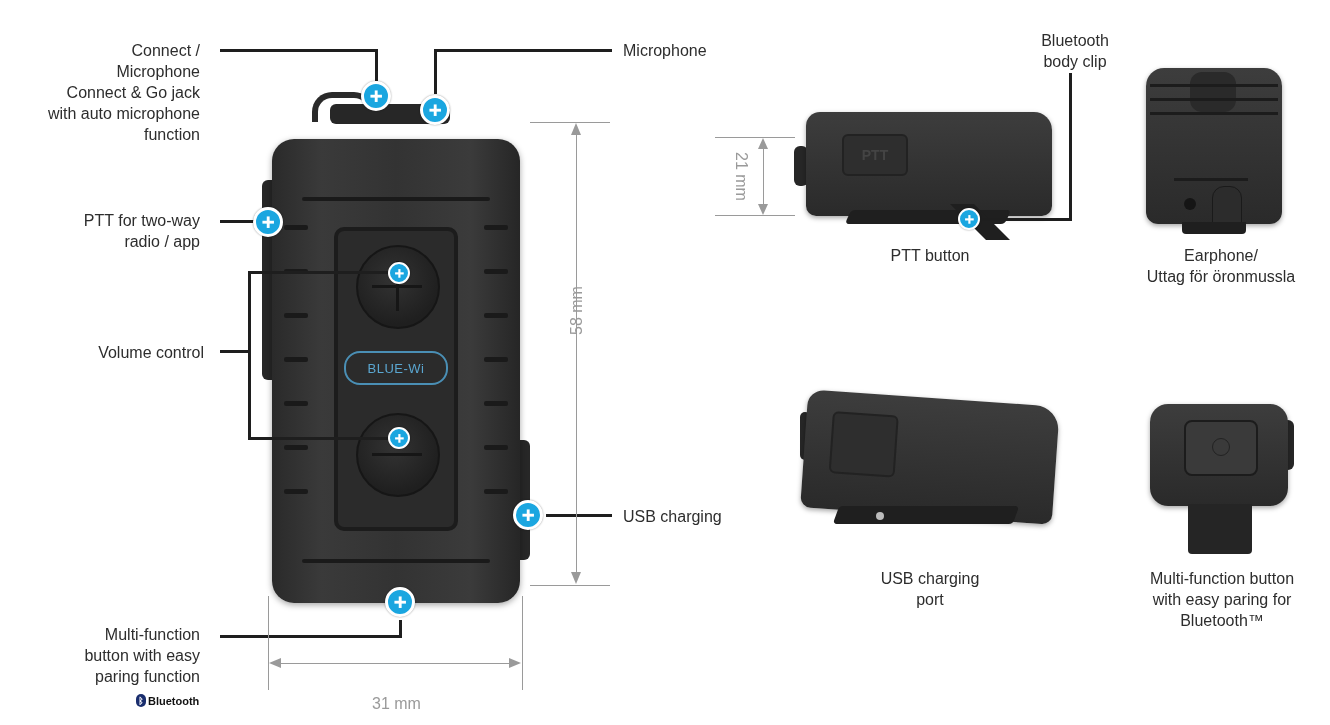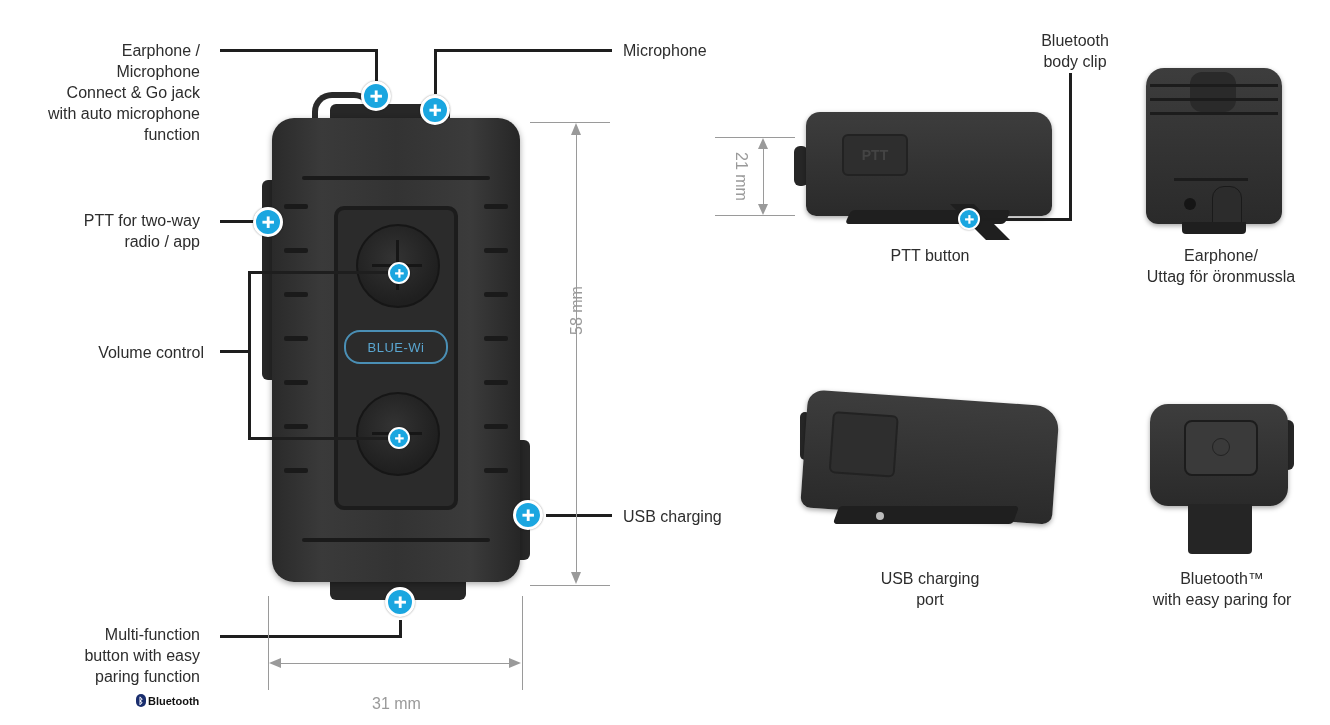--- a/index.html
+++ b/index.html
@@ -12,21 +12,21 @@
   .line { position:absolute; background:#1e1e1e; }
   .dim { position:absolute; background:#9a9a9a; }
   .dimtext { position:absolute; font-size:16px; color:#9a9a9a; }
   .hot { position:absolute; width:30px; height:30px; border-radius:50%;
          background:#1aa6e0; border:3px solid #fff; box-shadow:0 0 2px rgba(0,0,0,0.4);
          box-sizing:border-box; display:flex; align-items:center; justify-content:center; }
   .hot.sm { width:22px; height:22px; border-width:2px; }
   .hot svg { width:60%; height:60%; }
   
   .dev { position:absolute; background:linear-gradient(90deg,#2a2a2a,#3a3a3a 20%,#333 50%,#3b3b3b 80%,#262626);
-         border-radius:22px; box-shadow:0 2px 6px rgba(0,0,0,0.35); }
+         border-radius:22px; box-shadow:0 2px 6px rgba(0,0,0,0.35);margin-top:21px; }
   .rib { position:absolute; height:5px; background:#1a1a1a; border-radius:2px; }
   .panel { position:absolute; background:#2b2b2b; border:4px solid #1c1c1c; border-radius:10px; }
   .knob { position:absolute; border-radius:50%; background:radial-gradient(circle at 45% 40%,#333,#1f1f1f 70%);
           border:2px solid #161616; }
   .bluewi { position:absolute; border:2px solid #4a8fb5; border-radius:16px; color:#5aa6d0;
             font-size:13px; display:flex; align-items:center; justify-content:center; letter-spacing:0.5px; }
   .side { position:absolute; background:#272727; border-radius:6px; }
   .thumb { position:absolute; background:linear-gradient(180deg,#3d3d3d,#2a2a2a); border-radius:14px; box-shadow:0 2px 5px rgba(0,0,0,0.35); }
   .clip { position:absolute; background:#1f1f1f; }
   .bt { position:absolute; display:flex; align-items:center; gap:2px; font-weight:bold; font-size:11px; color:#111; }
@@ -77,21 +77,21 @@
         <span>BLUE-Wi</span>
       </div>
       <div class="knob" style="left:18px;top:182px;width:80px;height:80px;">
         <div class="abs" style="left:14px;top:38px;width:50px;height:3px;background:#161616;"></div>
       </div>
     </div>
   </div>
 </div>
 
 <div class="label right" style="left:20px;top:40px;width:180px;">
-  <div>Earphone /</div>
+  <div>Connect /</div>
   <div>Microphone</div>
   <div>Connect &amp; Go jack</div>
   <div>with auto microphone</div>
   <div>function</div>
 </div>
 <div class="line" style="left:220px;top:49px;width:158px;height:3px;"></div>
 <div class="line" style="left:375px;top:49px;width:3px;height:32px;"></div>
 <div class="hot" style="left:361px;top:81px;">
   <svg viewBox="0 0 10 10">
       <rect x="4" y="1" width="2" height="8" fill="#fff"></rect>
@@ -257,15 +257,16 @@
 <div>
   <div class="side" style="left:1282px;top:420px;width:12px;height:50px;"></div>
   <div class="thumb" style="left:1150px;top:404px;width:138px;height:102px;border-radius:18px;">
     <div class="abs" style="left:34px;top:16px;width:70px;height:52px;border:2px solid #1c1c1c;border-radius:8px;background:#3a3a3a;">
       <div class="abs" style="left:26px;top:16px;width:16px;height:16px;border:1px solid #222;border-radius:50%;"></div>
     </div>
   </div>
   <div class="clip" style="left:1188px;top:504px;width:64px;height:50px;border-radius:0 0 4px 4px;background:#252525;"></div>
 </div>
 <div class="label center" style="left:1120px;top:568px;width:204px;">
+  <div>Multi-function button</div>
+  <div>with easy paring for</div>
   <div>Bluetooth™</div>
-  <div>with easy paring for</div>
 </div>
 
 </body></html>

